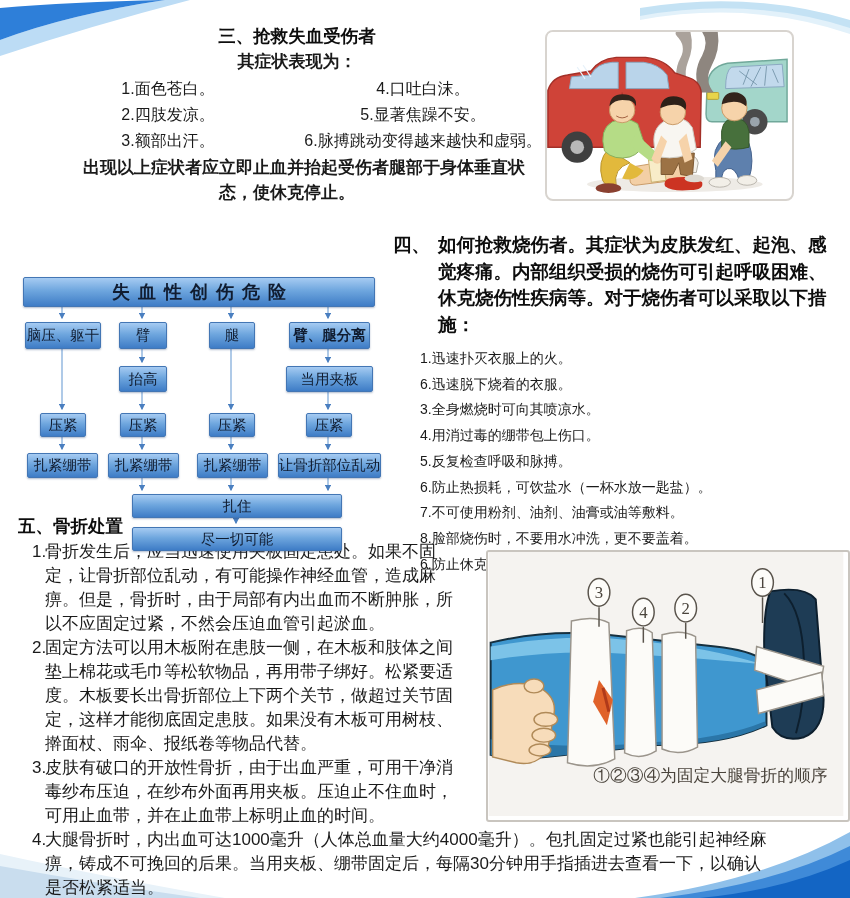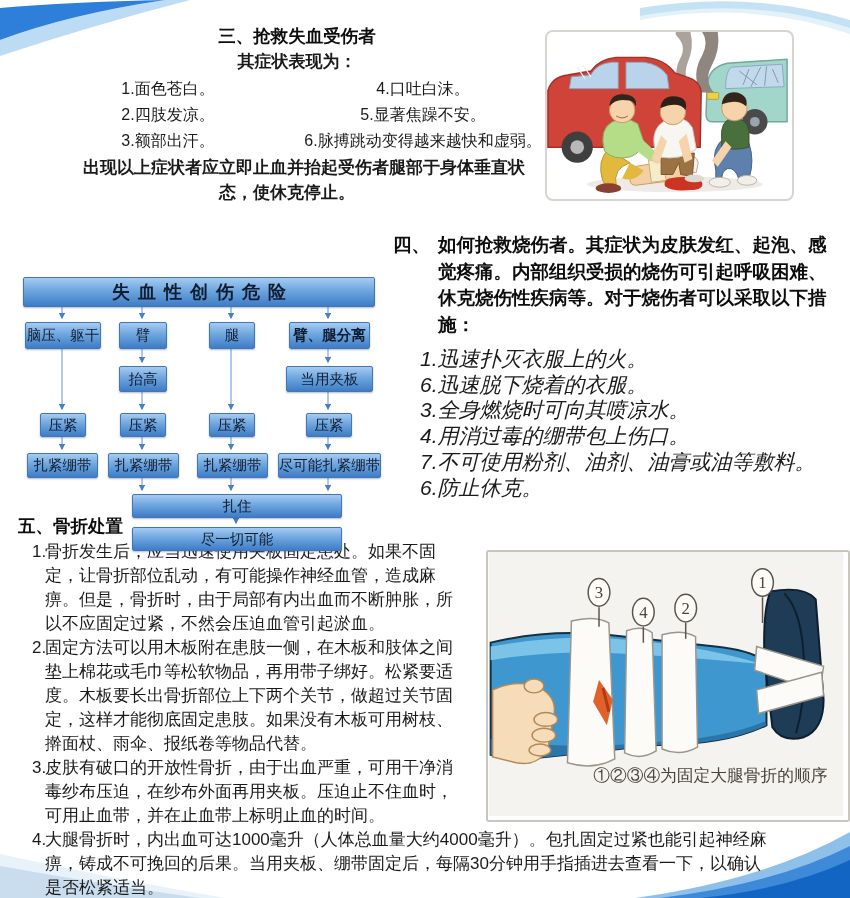--- a/index.html
+++ b/index.html
@@ -39,21 +39,21 @@
     font-size:14.5px;color:#101c30;white-space:nowrap;
   }
   .fbox.header{font-size:18px;font-weight:600;letter-spacing:8px;text-indent:8px;}
 
   
   .sec4{position:absolute;left:393px;top:224px;width:456px;}
   .sec4-head{position:relative;padding-left:37px;font-size:18.5px;font-weight:700;line-height:26.5px;color:#0d0d0d;}
   .sec4-head .sec-num{position:absolute;left:0;top:0;}
   .sec4-head p{margin:8px;}
   .sec4-list{margin:3px 0 0;padding:0 0 0 27px;list-style:none;}
-  .sec4-list li{font-size:21px;font-weight:400;line-height:25.7px;white-space:nowrap;font-style:italic;}
+  .sec4-list li{font-size:14px;font-weight:400;line-height:25.7px;white-space:nowrap;}
 
   
   .sec5-h{position:absolute;left:18px;top:514px;margin:0;font-size:17.5px;font-weight:700;color:#0d0d0d;}
   .sec5-list{position:absolute;left:32px;top:540px;margin:0;padding:0;list-style:none;width:800px;}
   .sec5-list li{position:relative;padding-left:13px;width:417px;font-size:17px;line-height:24px;font-weight:400;}
   .sec5-list li .n{position:absolute;left:0;top:0;}
   .sec5-list li.wide{width:728px;}
 
   
   .panel{position:absolute;background:#ffffff;}
@@ -210,36 +210,39 @@
     <div class="fbox" style="left:269px;top:47px;width:79px;height:25px;font-weight:bold;">臂、腿分离</div>
     <div class="fbox" style="left:99px;top:91px;width:46px;height:24px;text-align:center;">抬高</div>
     <div class="fbox" style="left:266px;top:91px;width:85px;height:24px;">当用夹板</div>
     <div class="fbox" style="left:20px;top:138px;width:44px;height:22px;">压紧</div>
     <div class="fbox" style="left:100px;top:138px;width:44px;height:22px;">压紧</div>
     <div class="fbox" style="left:189px;top:138px;width:44px;height:22px;">压紧</div>
     <div class="fbox" style="left:286px;top:138px;width:44px;height:22px;">压紧</div>
     <div class="fbox" style="left:7px;top:178px;width:69px;height:23px;">扎紧绷带</div>
     <div class="fbox" style="left:88px;top:178px;width:69px;height:23px;">扎紧绷带</div>
     <div class="fbox" style="left:177px;top:178px;width:69px;height:23px;">扎紧绷带</div>
-    <div class="fbox" style="left:258px;top:178px;width:101px;height:23px;">尽可能扎紧绷带</div>
+    <div class="fbox" style="left:258px;top:178px;width:101px;height:23px;">让骨折部位乱动</div>
     <div class="fbox" style="left:112px;top:252px;width:208px;height:22px;">尽一切可能</div>
     <div class="fbox" style="left:112px;top:219px;width:208px;height:22px;">扎住</div>
   </div>
 
   <section class="sec4">
     <div class="sec4-head">
       <span class="sec-num">四、</span>
       <p>如何抢救烧伤者。其症状为皮肤发红、起泡、感觉疼痛。内部组织受损的烧伤可引起呼吸困难、休克烧伤性疾病等。对于烧伤者可以采取以下措施：</p>
     </div>
     <ul class="sec4-list">
       <li>1.迅速扑灭衣服上的火。</li>
       <li>6.迅速脱下烧着的衣服。</li>
       <li>3.全身燃烧时可向其喷凉水。</li>
       <li>4.用消过毒的绷带包上伤口。</li>
+      <li>5.反复检查呼吸和脉搏。</li>
+      <li>6.防止热损耗，可饮盐水（一杯水放一匙盐）。</li>
       <li>7.不可使用粉剂、油剂、油膏或油等敷料。</li>
+      <li>8.脸部烧伤时，不要用水冲洗，更不要盖着。</li>
       <li>6.防止休克。</li>
     </ul>
   </section>
 
   <h2 class="sec5-h">五、骨折处置</h2>
   <ol class="sec5-list">
     <li>
       <span class="n">1.</span>
       <span class="t">骨折发生后，应当迅速使用夹板固定患处。如果不固定，让骨折部位乱动，有可能操作神经血管，造成麻痹。但是，骨折时，由于局部有内出血而不断肿胀，所以不应固定过紧，不然会压迫血管引起淤血。</span>
     </li>

